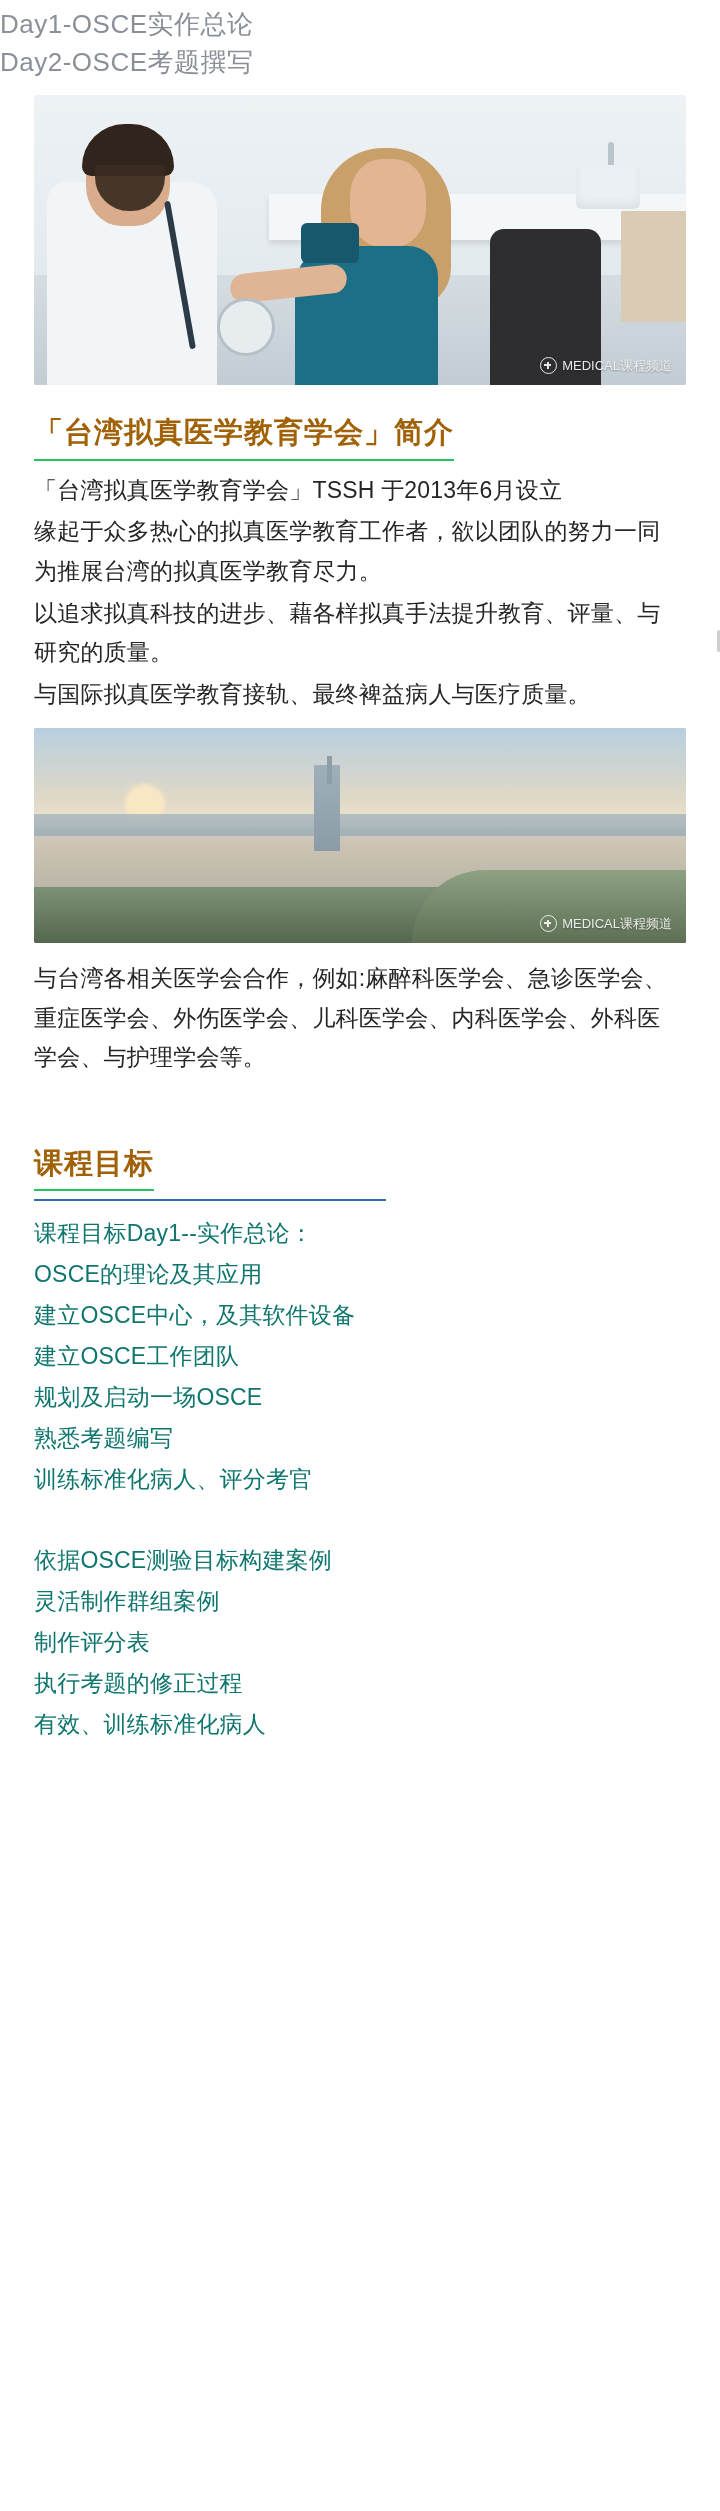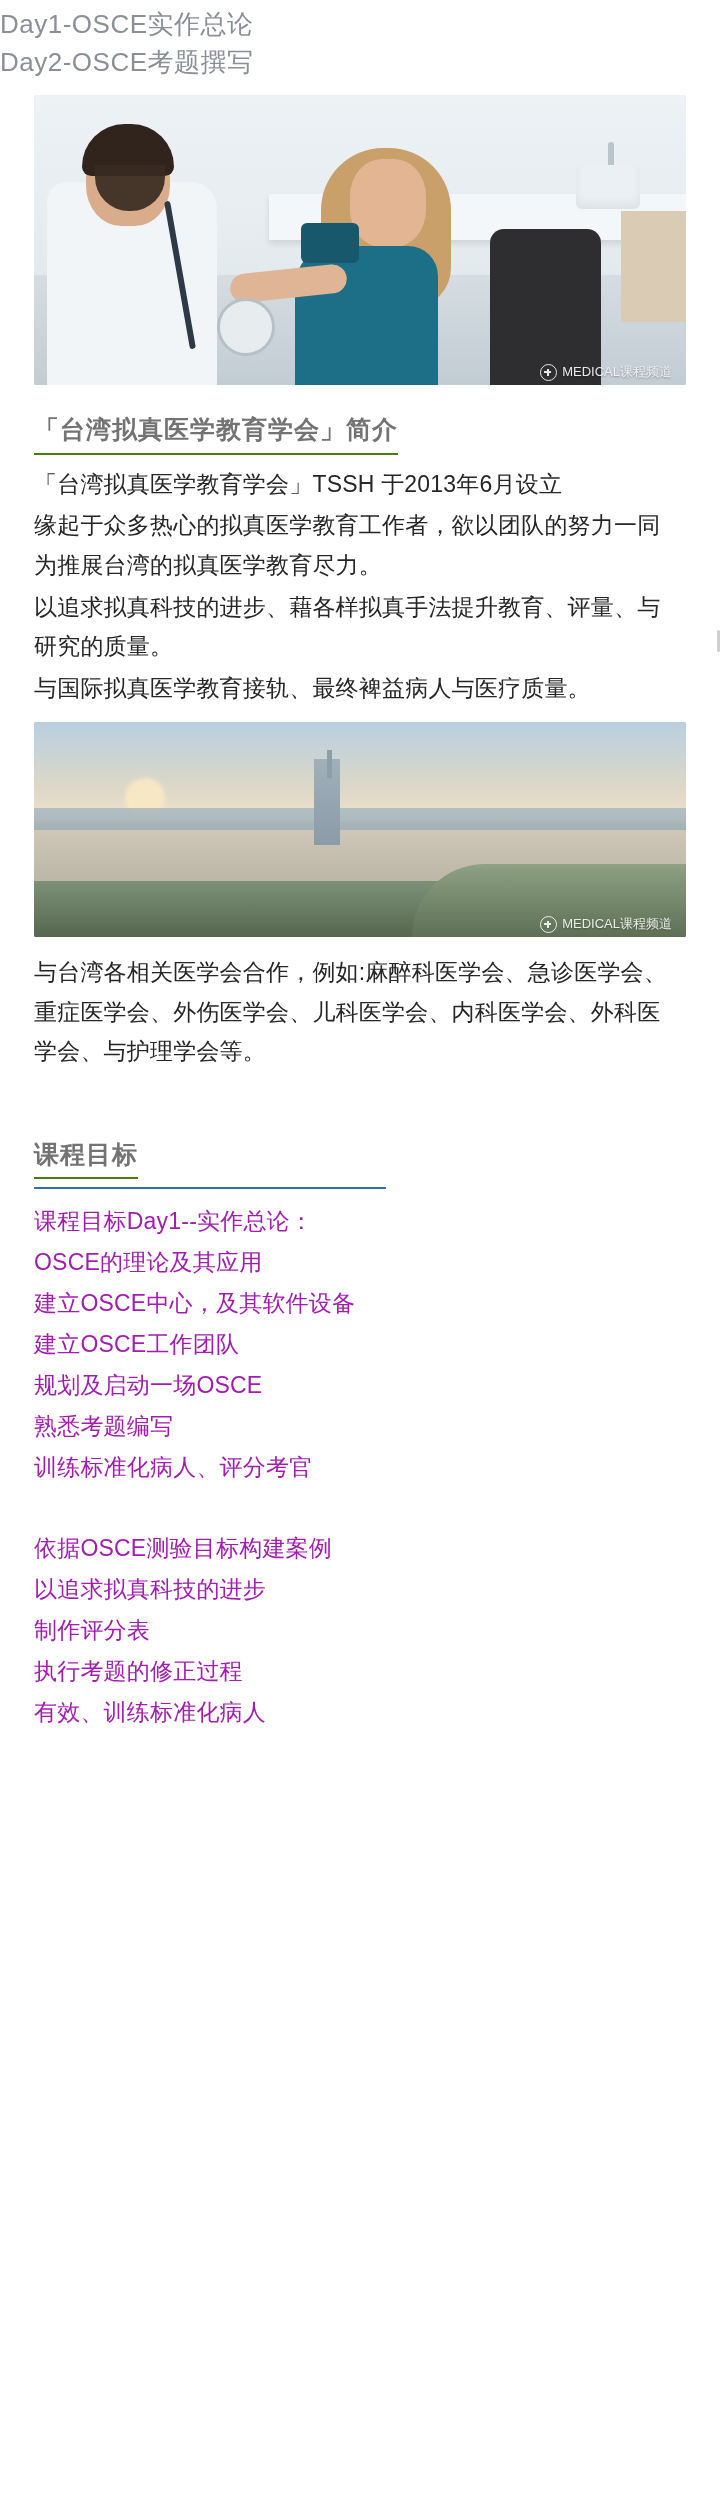--- a/index.html
+++ b/index.html
@@ -152,23 +152,23 @@
   }
   .city-green-2 {
     position: absolute; right: 0; bottom: 0; width: 42%; height: 34%;
     background: linear-gradient(180deg,#8fa183 0%, #5d7055 100%);
     border-radius: 120px 0 0 0;
   }
   
   .watermark {
     position: absolute;
     right: 14px;
-    bottom: 4px;
+    bottom: 10px;
     display: flex;
-    align-items: flex-end;
+    align-items: flex-start;
     gap: 5px;
     color: #f2f2f2;
     font-size: 13px;
     text-shadow: 0 1px 2px rgba(0,0,0,.35);
     opacity: .95;
   }
   .watermark .wm-logo {
     width: 15px; height: 15px; border-radius: 50%;
     border: 1.5px solid #f2f2f2;
     position: relative;
@@ -179,26 +179,26 @@
     position: absolute; left: 3px; top: 6px; width: 7px; height: 2px;
     background: #f2f2f2;
   }
   .watermark .wm-logo::after {
     content: "";
     position: absolute; left: 5.5px; top: 3.5px; width: 2px; height: 7px;
     background: #f2f2f2;
   }
   
   .section-title {
-    color: #737373;
-    font-size: 25px;
+    color: #a16207;
+    font-size: 29px;
     font-weight: 700;
     padding: 10px 0 4px 0;
     display: inline-block;
-    border-bottom: 2px solid #4d7c0f;
+    border-bottom: 2px solid #22c55e;
     line-height: 1.5;
     letter-spacing: 1px;
   }
   .section-title-wrap {
     margin: 14px 34px 10px 34px;
   }
   .title-underline-extend {
     border-bottom: 2px solid #2f6fb5;
     width: 352px;
     margin: -2px 34px 12px 34px;
@@ -211,21 +211,21 @@
     margin: 0 8px 2px 0;
     color: #262626;
     letter-spacing: .2px;
   }
   .block {
     margin: 0 34px 14px 34px;
   }
   .list-line {
     font-size: 23px;
     line-height: 1.78;
-    color: #a21caf;
+    color: #0f766e;
     margin: 0;
     letter-spacing: .2px;
   }
   .spacer-line { height: 26px; }
   
   .edge-mark {
     position: absolute;
     right: 0;
     top: 630px;
     width: 3px;
@@ -315,19 +315,19 @@
     <p class="list-line">建立OSCE工作团队</p>
     <p class="list-line">规划及启动一场OSCE</p>
     <p class="list-line">熟悉考题编写</p>
     <p class="list-line">训练标准化病人、评分考官</p>
   </div>
 
   <div class="spacer-line"></div>
 
   <div class="block">
     <p class="list-line">依据OSCE测验目标构建案例</p>
-    <p class="list-line">以追求拟真科技的进步</p>
+    <p class="list-line">灵活制作群组案例</p>
     <p class="list-line">制作评分表</p>
     <p class="list-line">执行考题的修正过程</p>
     <p class="list-line">有效、训练标准化病人</p>
   </div>
 
 </div>
 
 </body></html>

